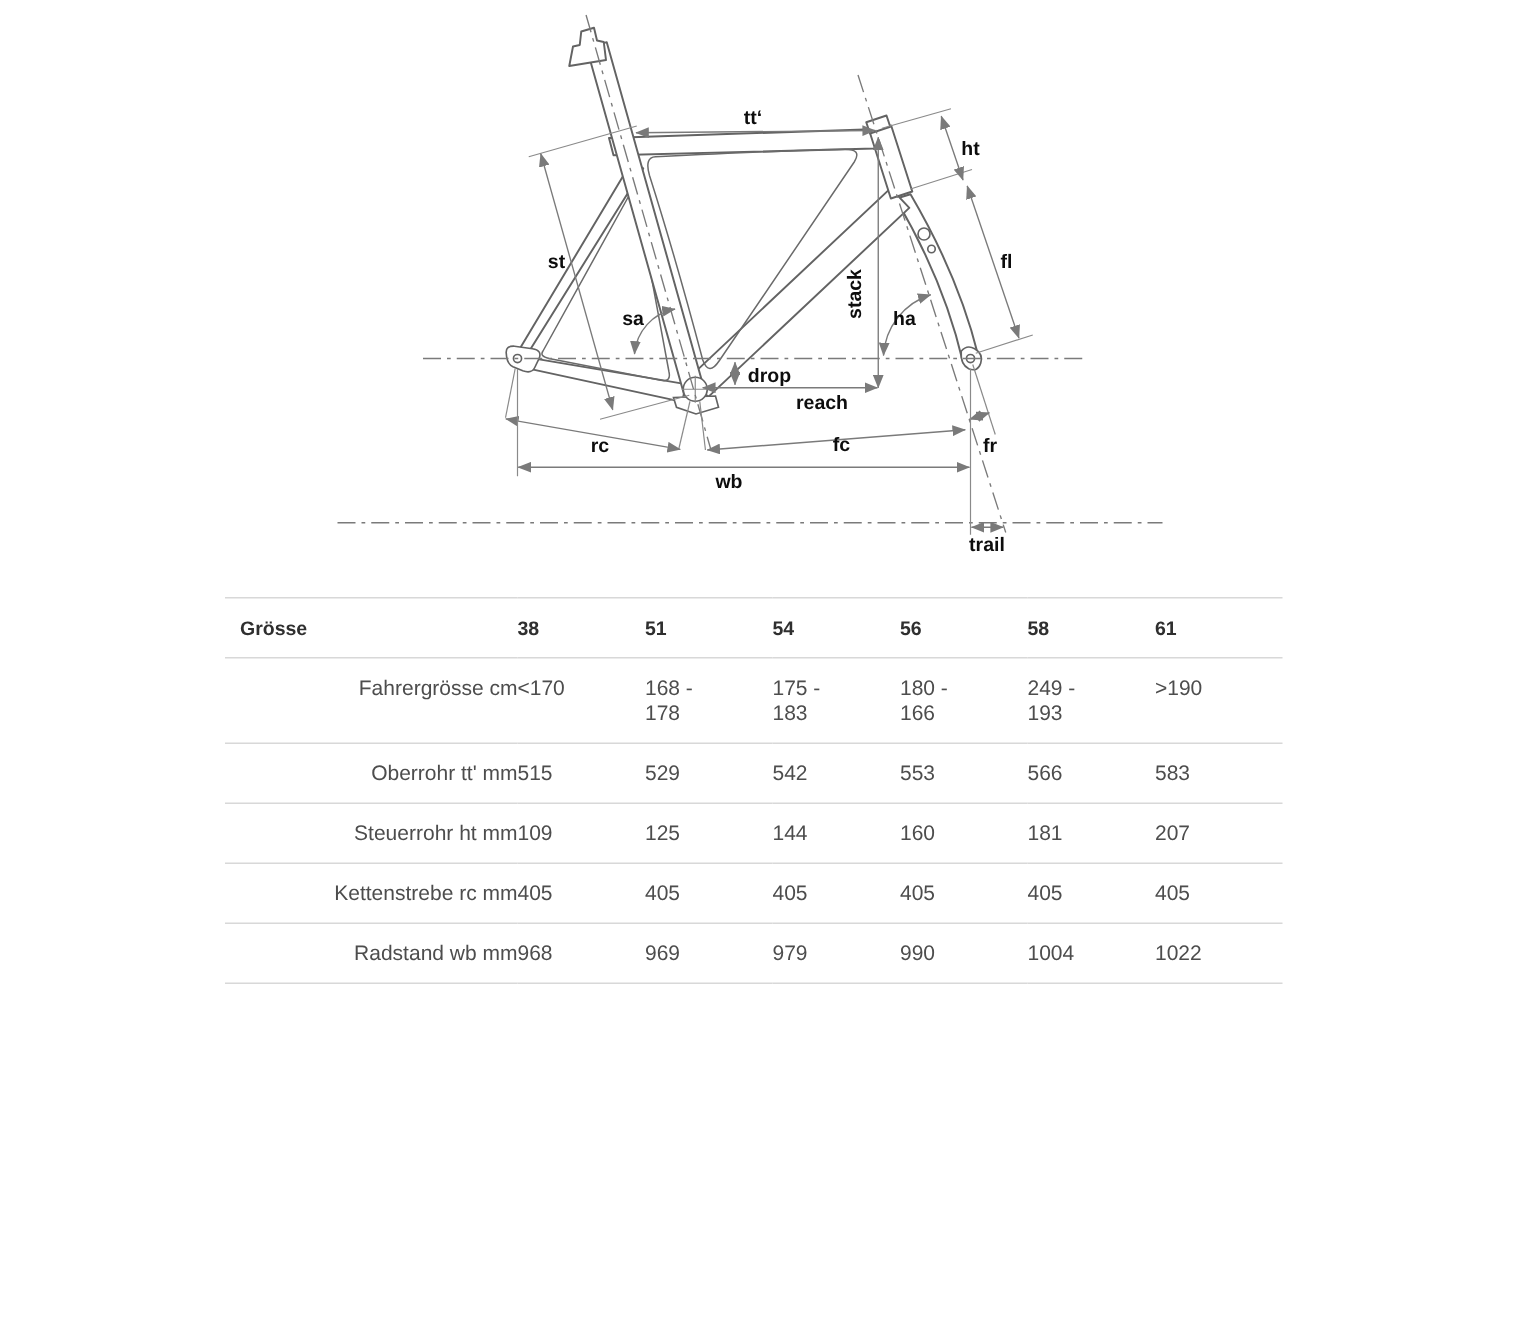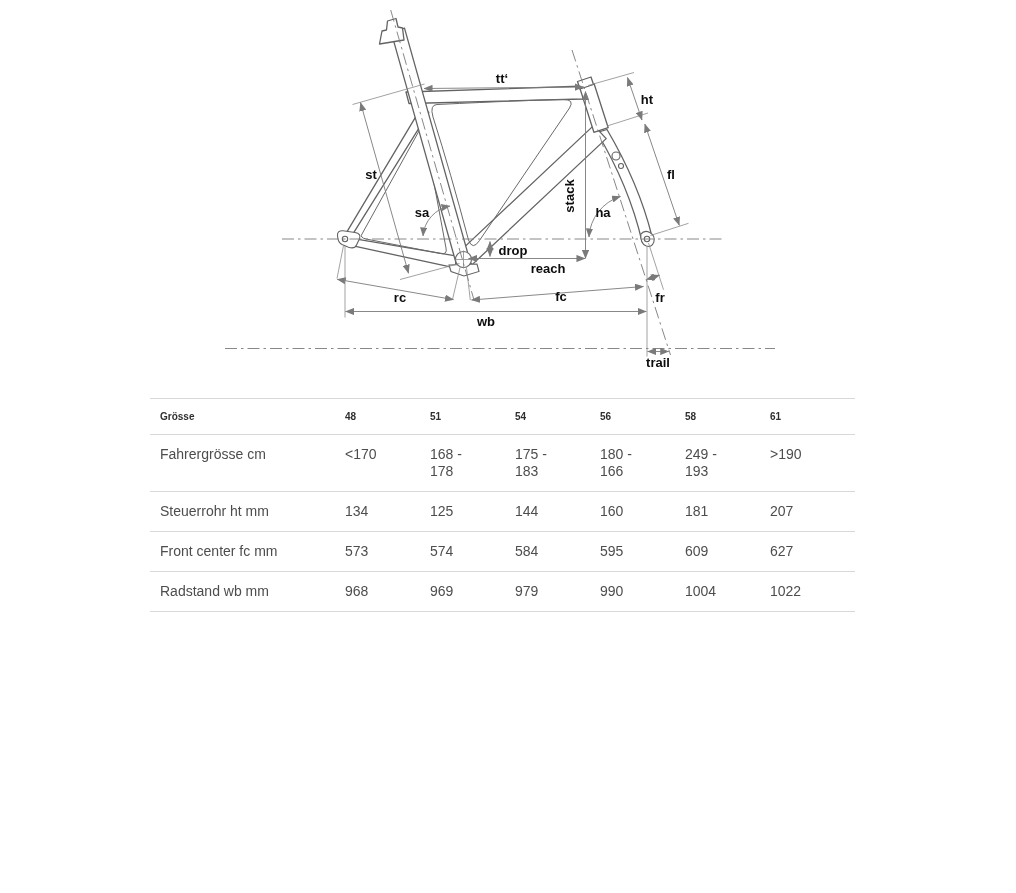--- a/index.html
+++ b/index.html
@@ -3,25 +3,25 @@
 <meta charset="utf-8">
 <style>
   html,body{margin:0;padding:0;background:#ffffff;}
   body{width:1016px;font-family:"Liberation Sans",sans-serif;-webkit-font-smoothing:antialiased;}
   .page{width:1016px;}
   .diagram-wrap{width:852px;height:396px;position:relative;}
   .diagram-wrap svg{display:block;}
 
   
   table.geo{border-collapse:collapse;table-layout:fixed;width:690px;margin:2px 0 0 150px;border-top:1px solid #d8d8d8;}
-  table.geo th{font-size:10px;font-weight:bold;color:#2f2f2f;text-align:left;padding:12px 0 12px 0;border-bottom:1px solid #d8d8d8;}
+  table.geo th{font-size:13px;font-weight:bold;color:#2f2f2f;text-align:left;padding:12px 0 12px 0;border-bottom:1px solid #d8d8d8;}
   table.geo th.label-col{width:185px;padding-left:10px;}
   table.geo th.num-col{width:85px;}
   table.geo td{font-size:14px;color:#4d4d4d;text-align:left;vertical-align:top;padding:11px 0 11px 0;border-bottom:1px solid #d8d8d8;white-space:pre-line;line-height:17px;}
-  table.geo td.row-label{padding-left:10px;}
+  table.geo td.row-label{padding-left:10px;text-align:right;}
 
   
   .tube{fill:#ffffff;stroke:#636363;stroke-width:1.3;stroke-linejoin:round;}
   .inner{fill:none;stroke:#6a6a6a;stroke-width:1;stroke-linejoin:round;}
   .detail{fill:#ffffff;stroke:#636363;stroke-width:1.1;}
   .axis{fill:none;stroke:#7a7a7a;stroke-width:0.9;stroke-dasharray:12 4 2.5 4;}
   .dim{fill:none;stroke:#7a7a7a;stroke-width:0.9;}
   .ext{fill:none;stroke:#8a8a8a;stroke-width:0.8;}
   .dlabel{font-family:"Liberation Sans",sans-serif;font-size:13px;font-weight:bold;fill:#0d0d0d;text-anchor:middle;}
 </style>
@@ -140,21 +140,21 @@
         <text class="dlabel" x="486" y="325.5">wb</text>
         <text class="dlabel" x="658" y="367">trail</text>
       </g>
     </svg>
   </div>
 
   <table class="geo">
     <thead>
         <tr>
           <th class="label-col">Grösse</th>
-          <th class="num-col">48</th>
+          <th class="num-col">38</th>
           <th class="num-col">51</th>
           <th class="num-col">54</th>
           <th class="num-col">56</th>
           <th class="num-col">58</th>
           <th class="num-col">61</th>
         </tr>
       </thead>
     <tbody>
         <tr>
           <td class="row-label">Fahrergrösse cm</td>
@@ -163,36 +163,45 @@
 178</td>
           <td class="value-cell">175 -
 183</td>
           <td class="value-cell">180 -
 166</td>
           <td class="value-cell">249 -
 193</td>
           <td class="value-cell">&gt;190</td>
         </tr>
         <tr>
+          <td class="row-label">Oberrohr tt' mm</td>
+          <td class="value-cell">515</td>
+          <td class="value-cell">529</td>
+          <td class="value-cell">542</td>
+          <td class="value-cell">553</td>
+          <td class="value-cell">566</td>
+          <td class="value-cell">583</td>
+        </tr>
+        <tr>
           <td class="row-label">Steuerrohr ht mm</td>
-          <td class="value-cell">134</td>
+          <td class="value-cell">109</td>
           <td class="value-cell">125</td>
           <td class="value-cell">144</td>
           <td class="value-cell">160</td>
           <td class="value-cell">181</td>
           <td class="value-cell">207</td>
         </tr>
         <tr>
-          <td class="row-label">Front center fc mm</td>
-          <td class="value-cell">573</td>
-          <td class="value-cell">574</td>
-          <td class="value-cell">584</td>
-          <td class="value-cell">595</td>
-          <td class="value-cell">609</td>
-          <td class="value-cell">627</td>
+          <td class="row-label">Kettenstrebe rc mm</td>
+          <td class="value-cell">405</td>
+          <td class="value-cell">405</td>
+          <td class="value-cell">405</td>
+          <td class="value-cell">405</td>
+          <td class="value-cell">405</td>
+          <td class="value-cell">405</td>
         </tr>
         <tr>
           <td class="row-label">Radstand wb mm</td>
           <td class="value-cell">968</td>
           <td class="value-cell">969</td>
           <td class="value-cell">979</td>
           <td class="value-cell">990</td>
           <td class="value-cell">1004</td>
           <td class="value-cell">1022</td>
         </tr>

